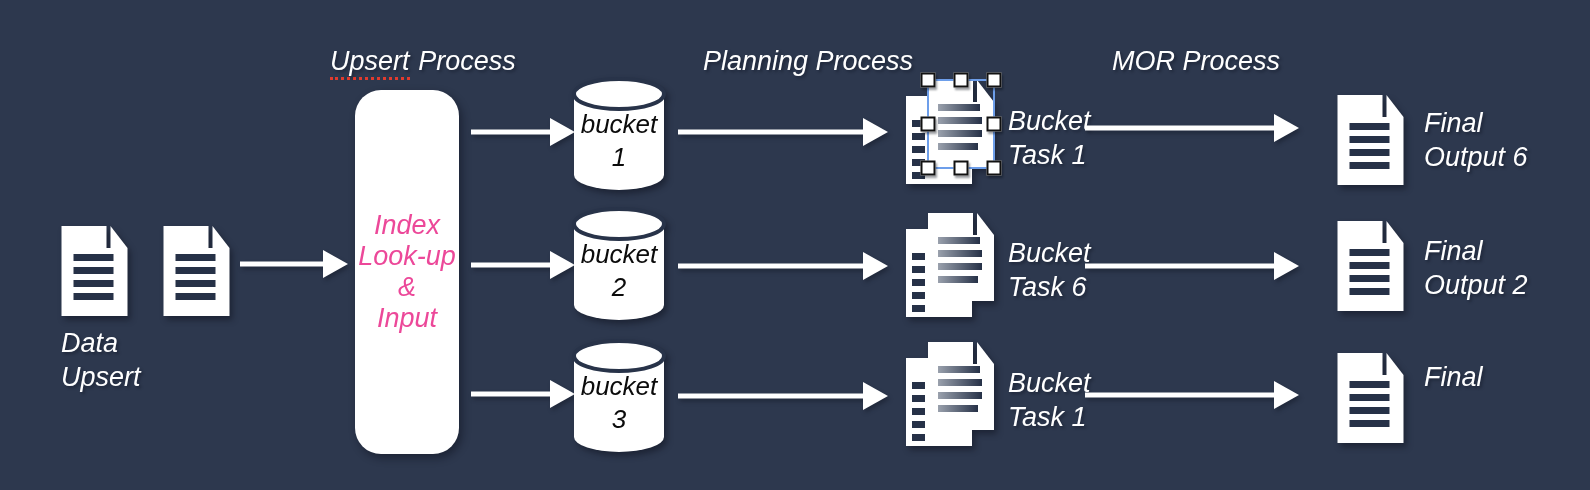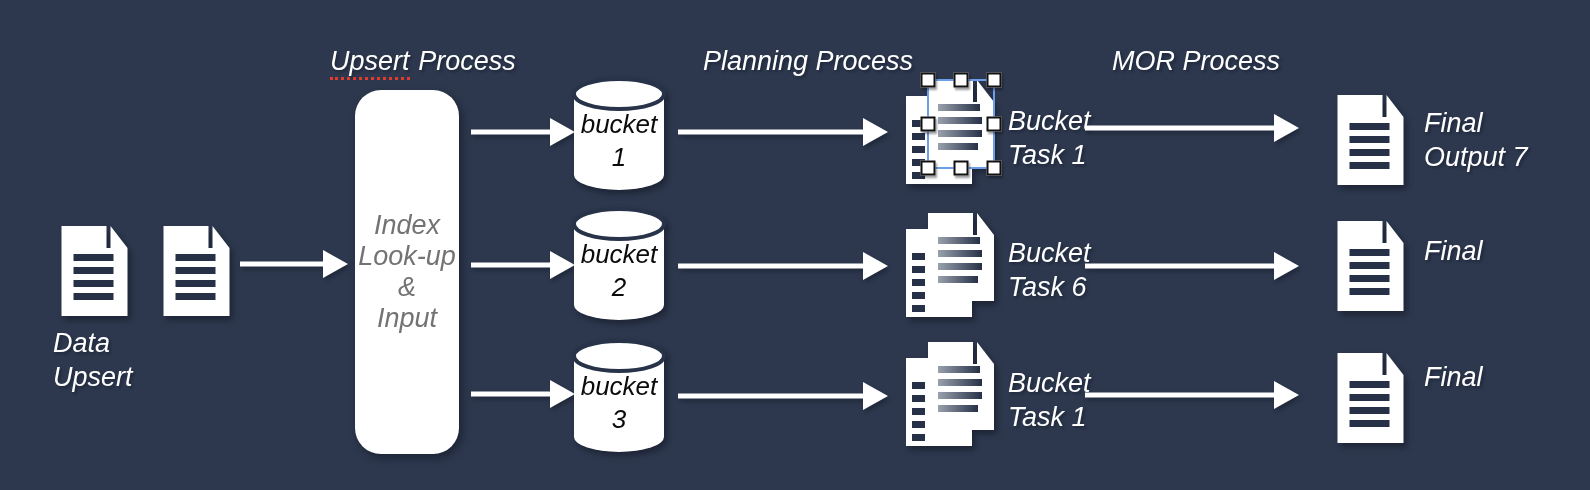--- a/index.html
+++ b/index.html
@@ -20,21 +20,21 @@
     color:#ffffff; font-size:27px; line-height:34px; font-weight:400;
     text-shadow:2px 2px 3px rgba(5,10,20,.35); white-space:nowrap;
   }
   .shadow{filter:drop-shadow(3px 4px 3px rgba(8,12,22,.45));}
   .arrow{filter:drop-shadow(2px 3px 2px rgba(8,12,22,.35));}
   .indexbox{
     background:#ffffff; border-radius:26px;
     box-shadow:3px 4px 8px rgba(8,12,22,.45);
     display:flex; flex-direction:column; justify-content:center; align-items:center;
   }
-  .indexbox div{color:#737373; font-size:27px; line-height:31px; text-align:left;}
+  .indexbox div{color:#ec4899; font-size:27px; line-height:31px; text-align:left;}
   .cyl-text{
     position:absolute; left:0; top:32px; width:100%;
     color:#0b0b0b; font-size:26px; line-height:33px; text-align:center;
   }
   .sel-border{
     position:absolute; border:2px solid #6d9eea; box-sizing:border-box;
   }
   .handle{
     position:absolute; width:15px; height:15px; background:#ffffff;
     border:2.5px solid #111111; box-sizing:border-box;
@@ -70,21 +70,21 @@
       <path d="M0 0 H45 V22 H66 V90 H0 Z" fill="#ffffff"></path>
       <path d="M49 0 L66 22 H49 Z" fill="#ffffff"></path>
       <g fill="#263147">
         <rect x="12" y="28" width="40" height="7"></rect>
         <rect x="12" y="41" width="40" height="7"></rect>
         <rect x="12" y="54" width="40" height="7"></rect>
         <rect x="12" y="67" width="40" height="7"></rect>
       </g>
     </svg>
   </div>
-  <div class="abs wlbl" style="left:53px; top:326px;">
+  <div class="abs wlbl" style="left:61px; top:326px;">
     <div>Data</div>
     <div>Upsert</div>
   </div>
 
   <svg class="abs arrow" style="left:240px; top:246px;" width="108" height="36" viewBox="0 0 108 36">
     <line x1="0" y1="18" x2="86" y2="18" stroke="#ffffff" stroke-width="5"></line>
     <path d="M83 4 L108 18 L83 32 Z" fill="#ffffff"></path>
   </svg>
 
   <div class="abs indexbox" style="left:355px; top:90px; width:104px; height:364px;">
@@ -287,22 +287,23 @@
         <rect x="12" y="28" width="40" height="7"></rect>
         <rect x="12" y="41" width="40" height="7"></rect>
         <rect x="12" y="54" width="40" height="7"></rect>
         <rect x="12" y="67" width="40" height="7"></rect>
       </g>
     </svg>
   </div>
 
   <div class="abs wlbl" style="left:1424px; top:106px;">
     <div>Final</div>
-    <div>Output 7</div>
+    <div>Output 6</div>
   </div>
   <div class="abs wlbl" style="left:1424px; top:234px;">
     <div>Final</div>
+    <div>Output 2</div>
   </div>
   <div class="abs wlbl" style="left:1424px; top:360px;">
     <div>Final</div>
   </div>
 
 </div>
 
 </body></html>

